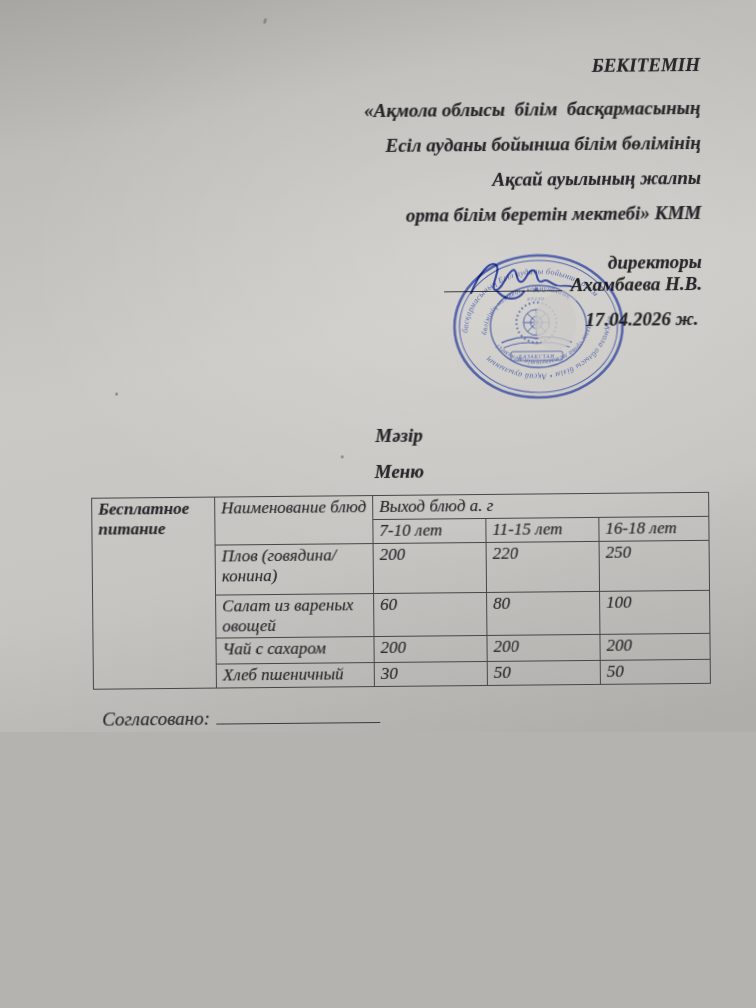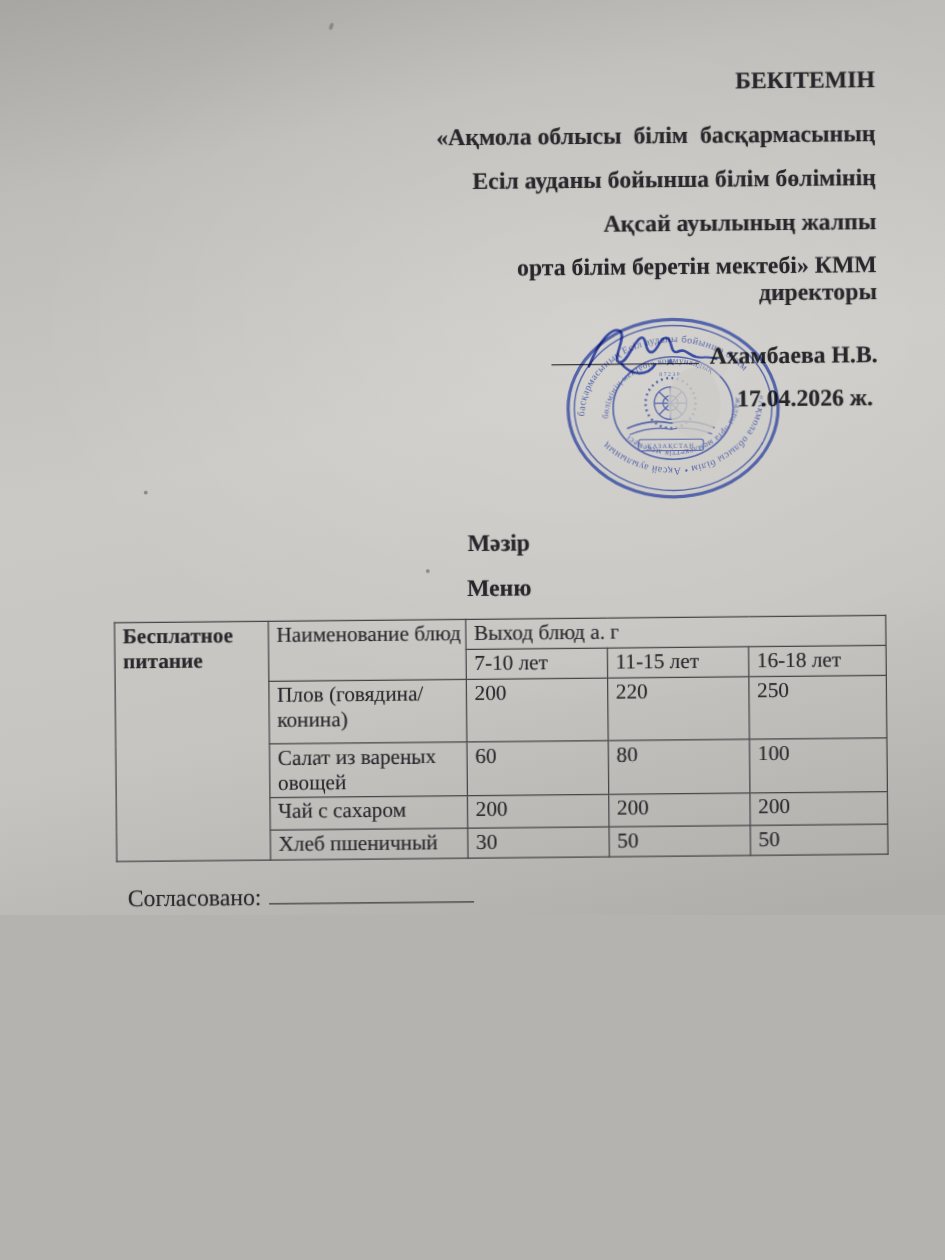--- a/index.html
+++ b/index.html
@@ -3,20 +3,21 @@
 <meta charset="utf-8">
 <style>
   html,body{margin:0;padding:0;}
   body{width:756px;height:1008px;overflow:hidden;background:#b5b3af;}
   .photo{
     position:relative;width:756px;height:732px;overflow:hidden;
     background:
       radial-gradient(95% 68% at 62% 36%, rgba(255,255,255,.20), rgba(255,255,255,0) 62%),
       linear-gradient(168deg,#a7a6a2 0%, #bfbdb9 18%, #cbc9c5 46%, #c7c5c1 70%, #b0aeaa 97%);
     font-family:"Liberation Serif","DejaVu Serif",serif;
+    font-style:italic;
   }
   .content{position:absolute;inset:0;transform:rotate(-0.55deg);transform-origin:50% 52%;color:#2a2a2e;}
   .hl{position:absolute;right:53px;font-weight:700;font-size:19px;line-height:23px;white-space:pre;color:#27272b;text-shadow:0 0 1px rgba(40,40,46,.38);}
   .sigrow{position:absolute;right:53px;font-weight:700;font-size:19px;white-space:nowrap;color:#27272b;text-shadow:0 0 1px rgba(40,40,46,.38);}
   .sig-underline{display:inline-block;width:118px;border-bottom:1.7px solid #3a3a3e;height:16px;margin-right:9px;}
   .title{position:absolute;left:90px;width:617px;text-align:center;font-weight:700;font-size:19px;color:#27272b;text-shadow:0 0 1px rgba(40,40,46,.38);}
   table.menu{position:absolute;left:90px;top:495px;width:617px;border-collapse:collapse;table-layout:fixed;font-size:17px;line-height:20px;color:#28282c;text-shadow:0 0 .8px rgba(40,40,46,.35);}
   table.menu td{border:1.6px solid #45454a;vertical-align:top;padding:1px 3px 1px 6px;overflow:hidden;}
   td.c-free{font-weight:700;padding-top:3px;}
   tr.rh1 td{height:21px;}
@@ -40,21 +41,21 @@
 <body>
 
 <div class="photo">
   <div class="content">
 
     <div class="hl" style="top:56px">БЕКІТЕМІН</div>
     <div class="hl" style="top:99px">«Ақмола облысы  білім  басқармасының</div>
     <div class="hl" style="top:134px">Есіл ауданы бойынша білім бөлімінің</div>
     <div class="hl" style="top:169px">Ақсай ауылының жалпы</div>
     <div class="hl" style="top:204px">орта білім беретін мектебі» КММ</div>
-    <div class="hl" style="top:225px">директоры</div>
+    <div class="hl" style="top:253px">директоры</div>
 
     <div class="sigrow" style="top:276px"><span class="sig-underline"></span><span>Ахамбаева Н.В.</span></div>
     <div class="hl" style="top:310px;right:57px">17.04.2026 ж.</div>
 
     <svg class="stamp" viewBox="0 0 178 152" aria-hidden="true">
       <defs>
         <path id="ptOuter" d="M 18 82 A 70 58 0 0 1 160 82" fill="none"></path>
         <path id="pbOuter" d="M 158 66 A 68 57 0 0 1 20 66" fill="none"></path>
         <path id="ptInner" d="M 37 84 A 52 44 0 0 1 141 84" fill="none"></path>
         <path id="pbInner" d="M 139 68 A 50 42 0 0 1 39 68" fill="none"></path>

